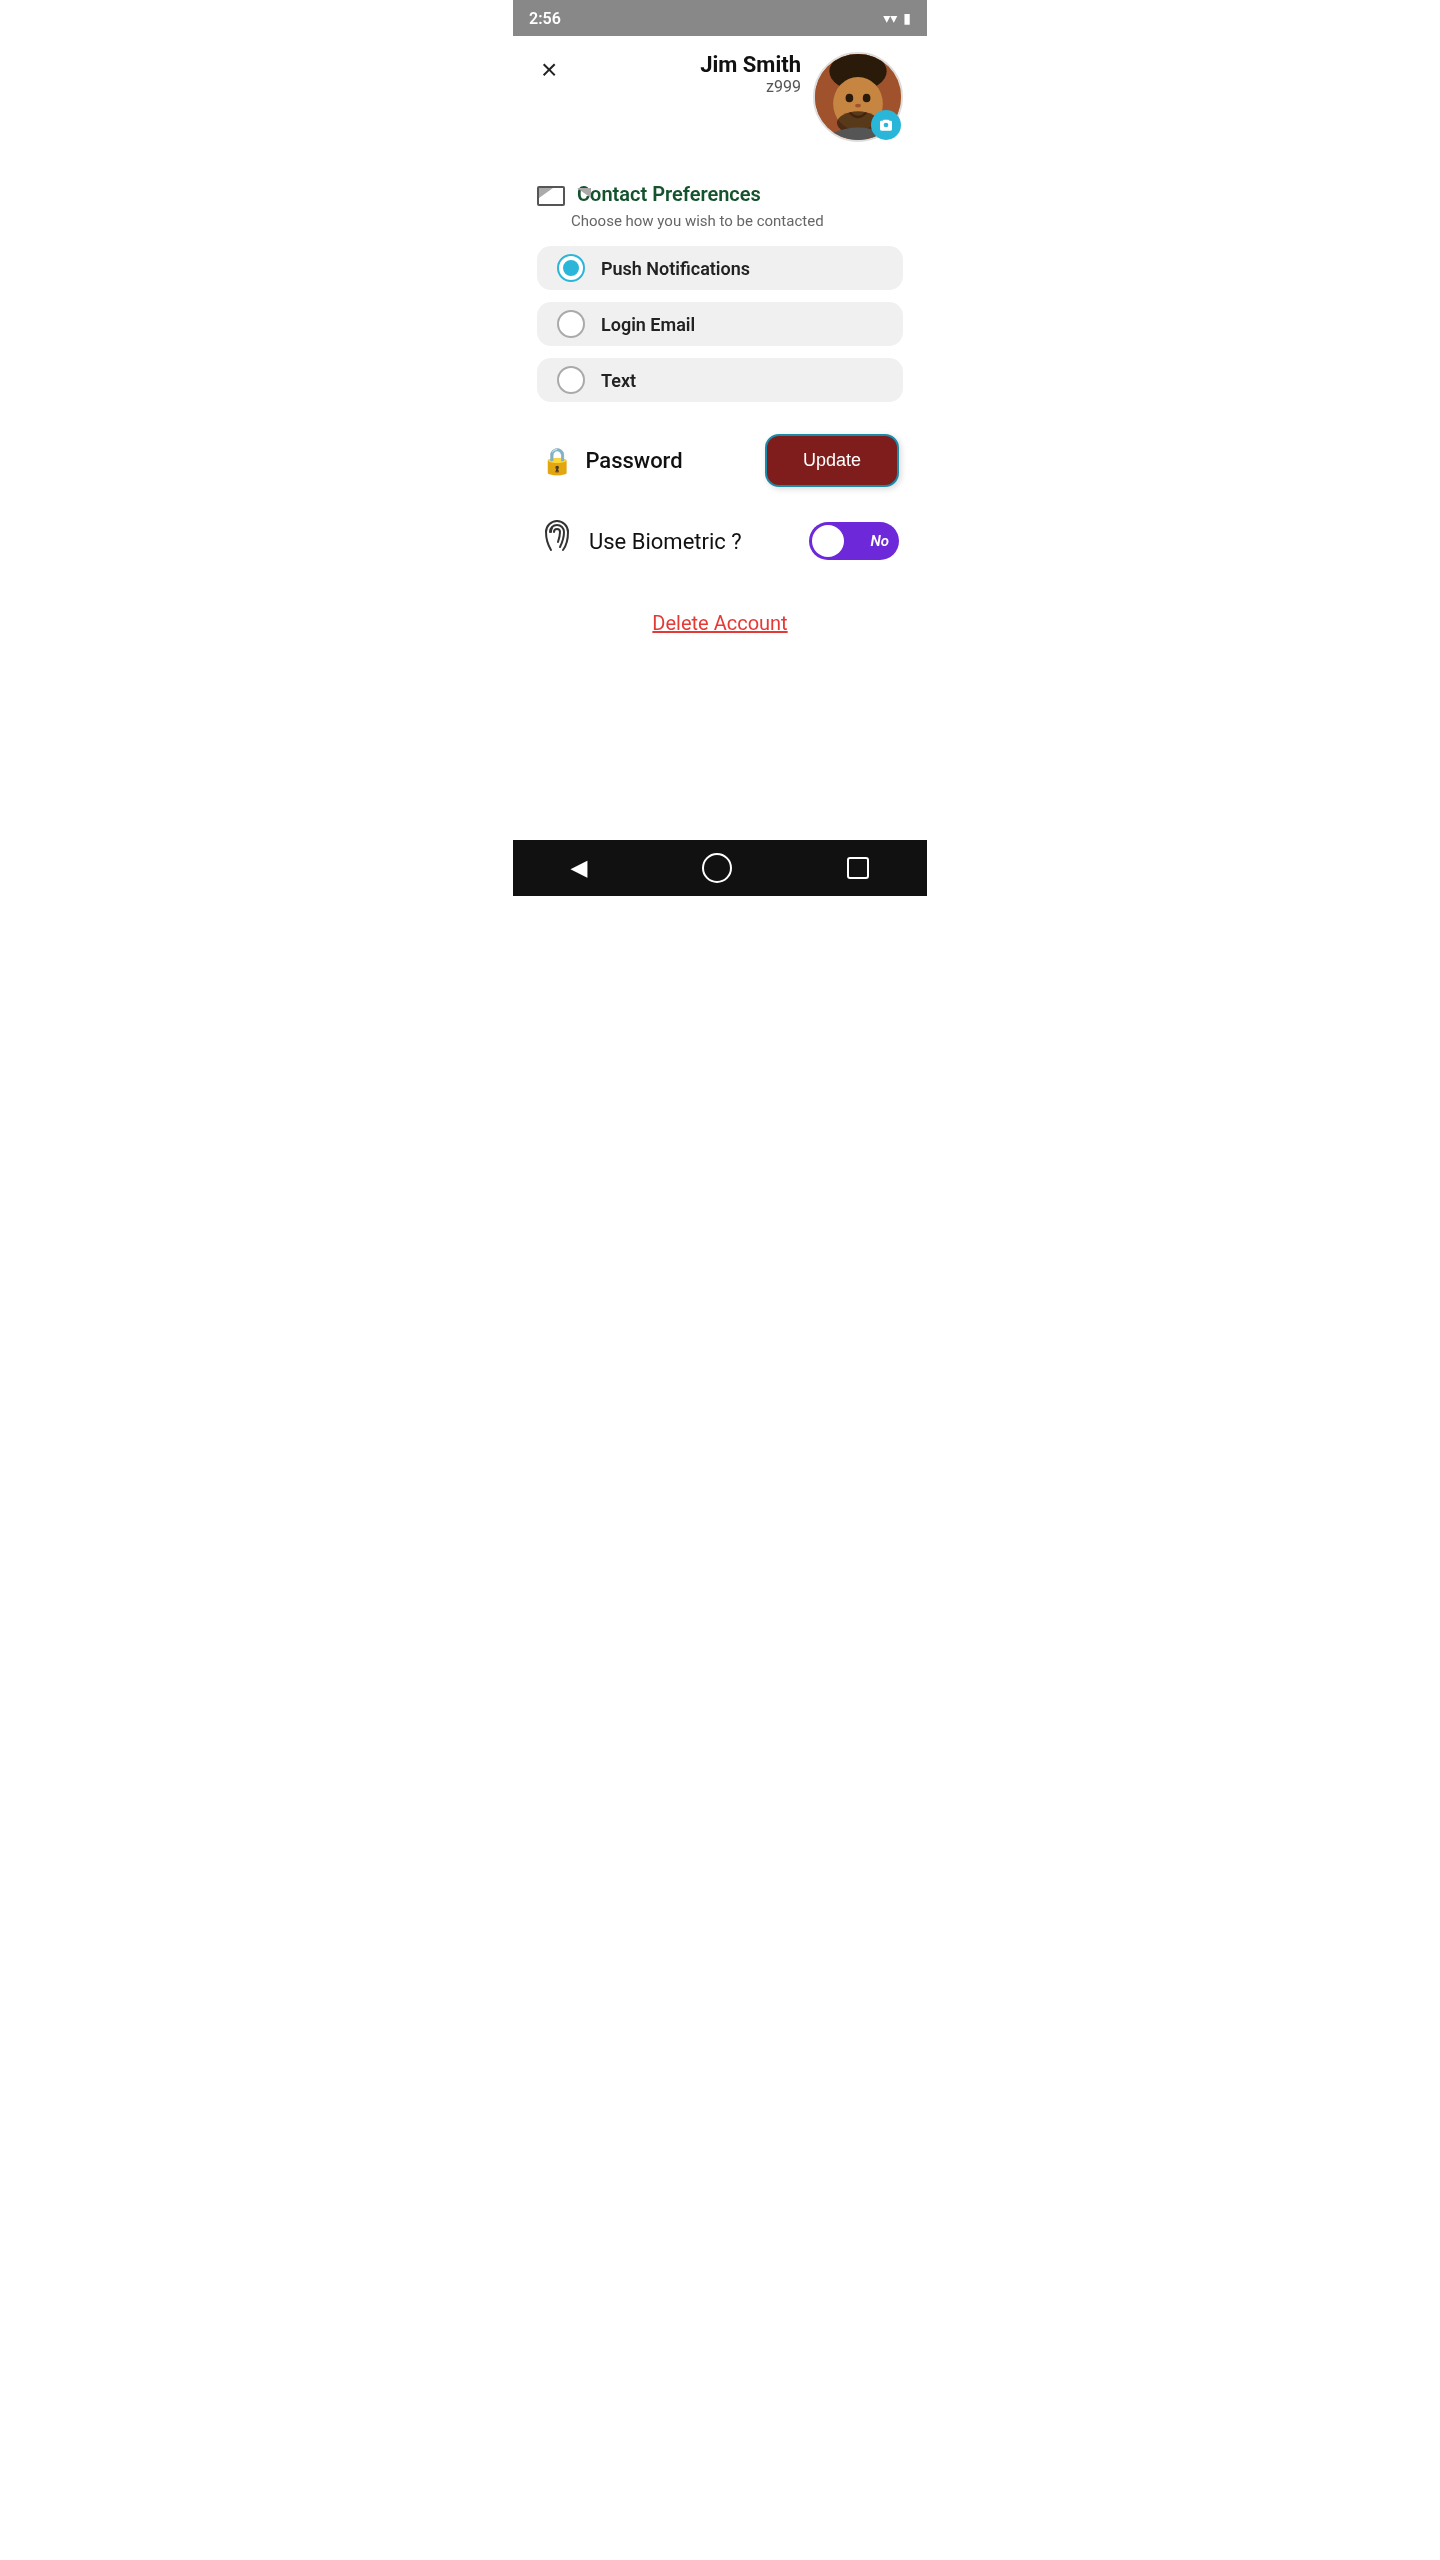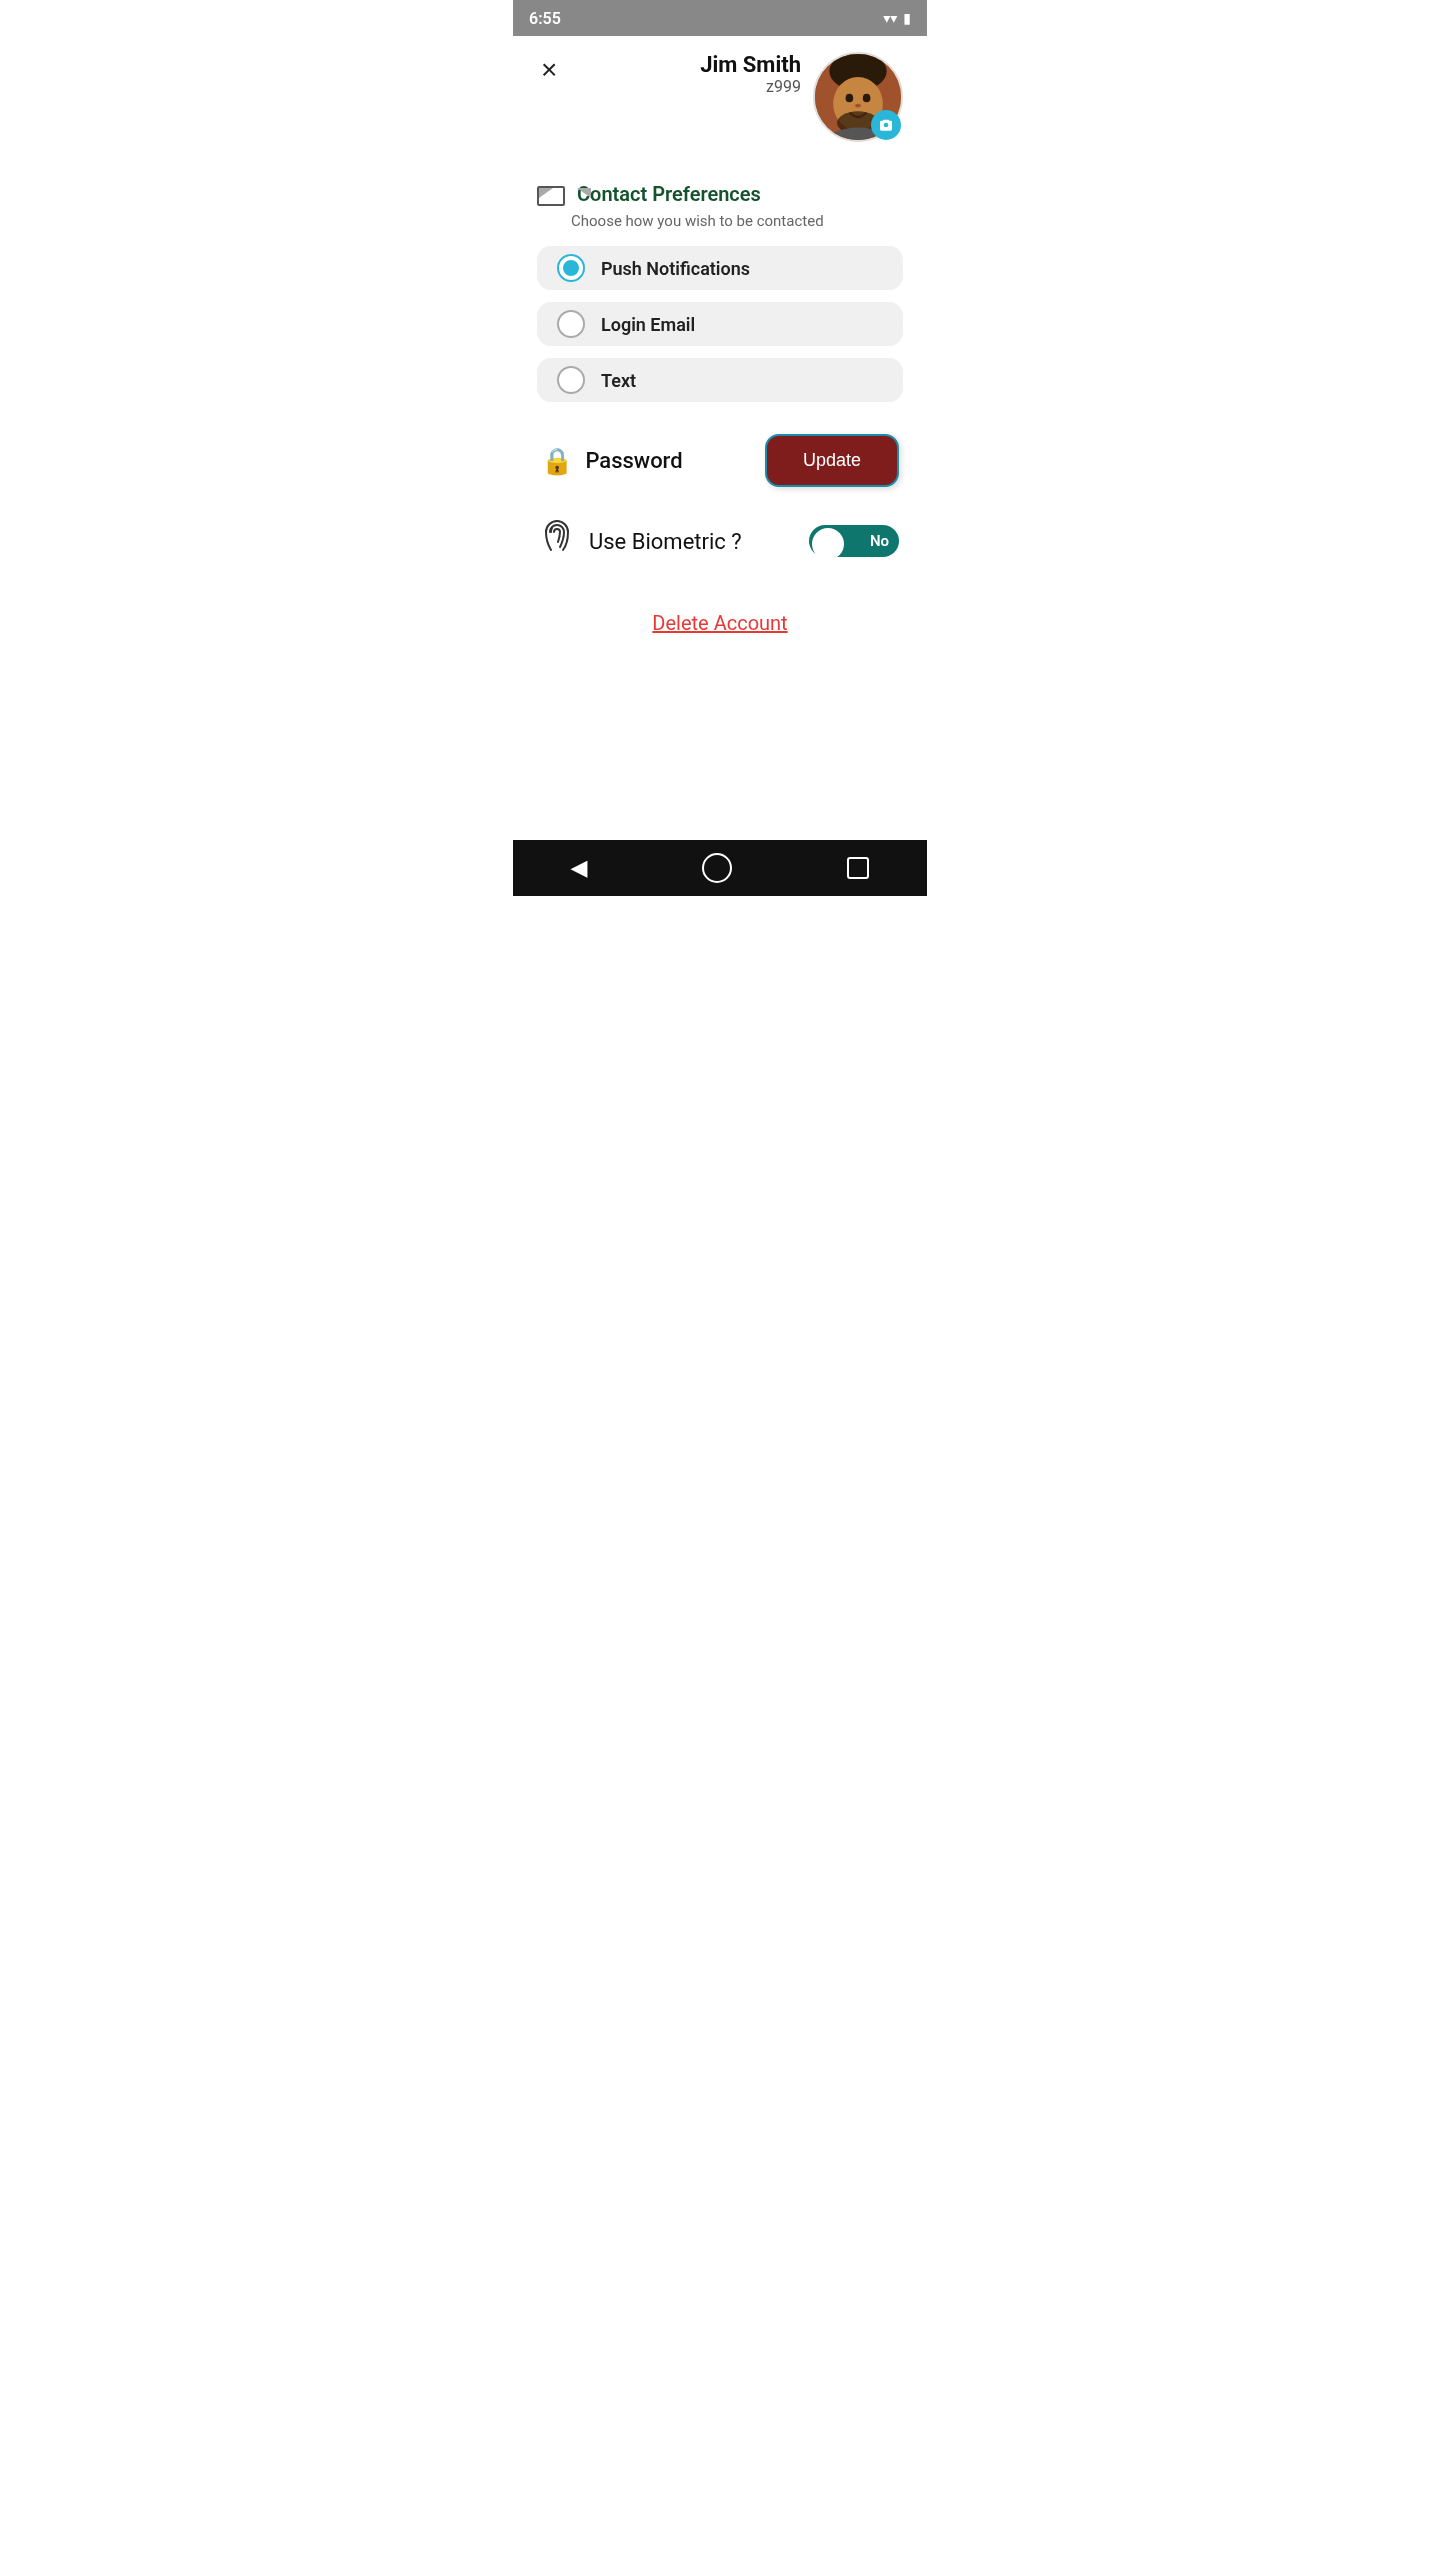--- a/index.html
+++ b/index.html
@@ -235,27 +235,28 @@
       color: #333;
     }
     .biometric-label {
       font-size: 22px;
       font-weight: 400;
       color: #111;
     }
     .toggle-wrap {
       display: flex;
       align-items: center;
-      background: #0f766e;
+      background: #6d28d9;
       border-radius: 20px;
       width: 90px;
-      height: 32px;
+      height: 38px;
       position: relative;
       cursor: pointer;
       padding: 3px;
+      font-style: italic;
     }
     .toggle-knob {
       width: 32px;
       height: 32px;
       border-radius: 50%;
       background: #fff;
       position: absolute;
       left: 3px;
       top: 3px;
     }
@@ -333,21 +334,21 @@
       width: 100%;
       border-bottom: 10px solid transparent;
       border-left: 14px solid #aaa;
       border-right: 14px solid #aaa;
     }
   </style>
 </head>
 <body>
 
 <div class="status-bar">
-  <span class="status-time">6:55</span>
+  <span class="status-time">2:56</span>
   <div class="status-icons">
     <span class="wifi-icon">▾▾</span>
     <span class="battery-icon">▮</span>
   </div>
 </div>
 
 <div class="content">
 
   <div class="top-row">
     <button class="close-btn">×</button>

